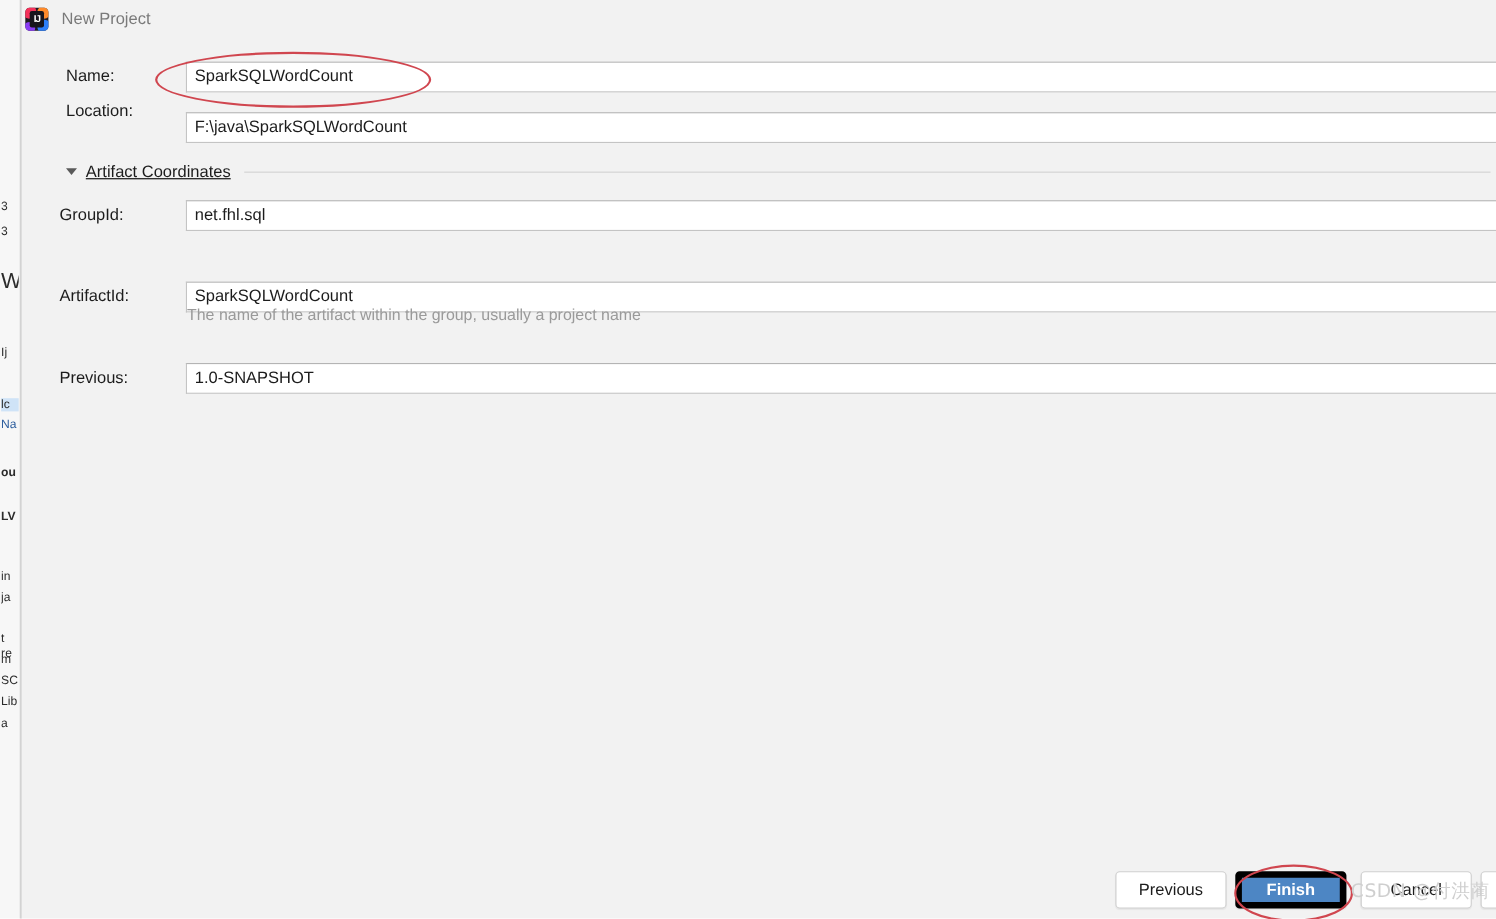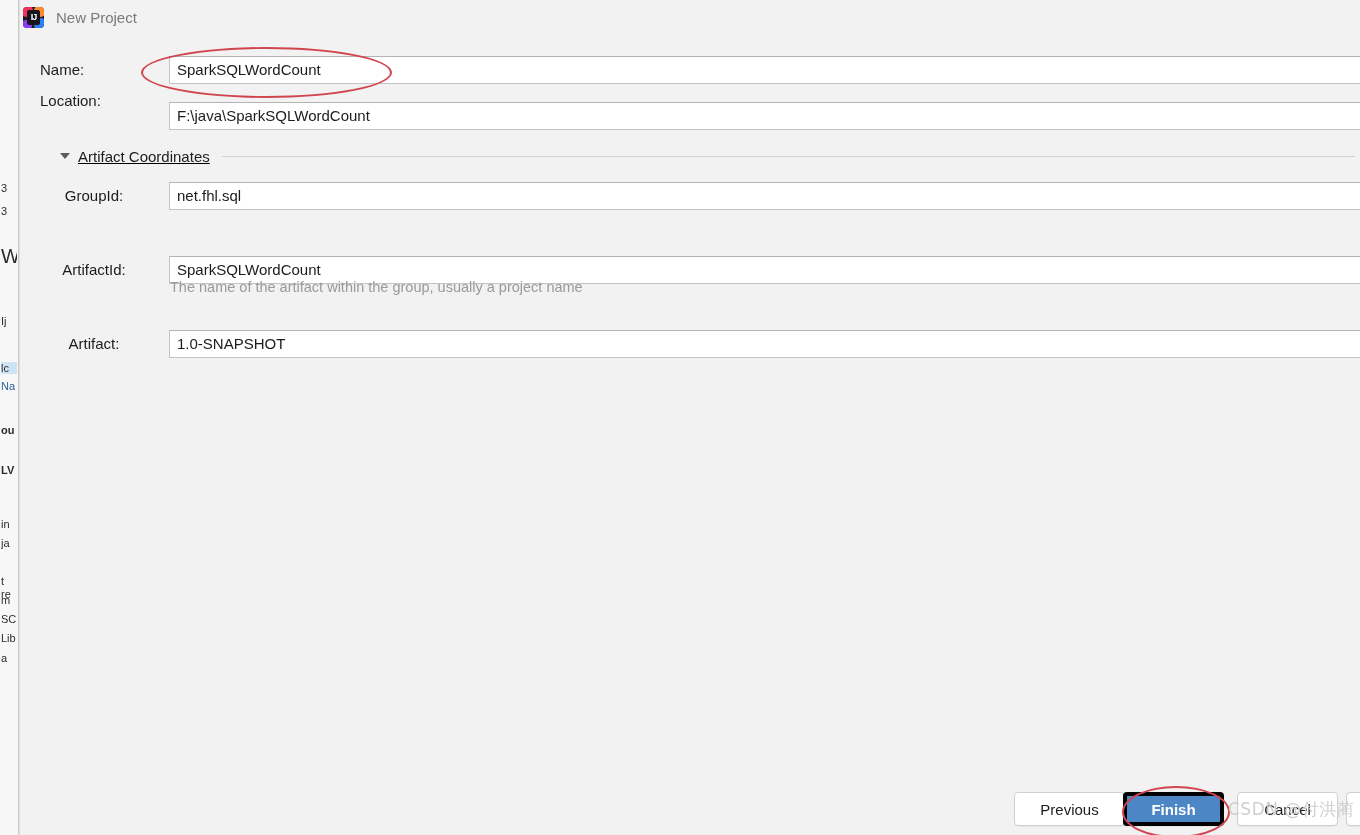--- a/index.html
+++ b/index.html
@@ -117,23 +117,24 @@
     font-size: 15px;
     color: #7a7a7a;
     font-family: Liberation Sans, sans-serif;
   }
   .lbl {
     position: absolute;
     font-size: 15px;
     color: #1c1c1c;
     line-height: 28px;
     white-space: nowrap;
+    margin-left: 20px;
   }
   .lbl-right {
-    text-align: center;
+    text-align: left;
   }
   .txtinput {
     position: absolute;
     height: 28px;
     box-sizing: border-box;
     background: #ffffff;
     border: 1px solid #c4c4c4;
     border-top-color: #b4b4b4;
     font-size: 15px;
     color: #1c1c1c;
@@ -192,21 +193,21 @@
     align-items: center;
     justify-content: center;
     background: #ffffff;
     border: 1px solid #cfcfcf;
     color: #1c1c1c;
     box-shadow: 0 1px 1px rgba(0,0,0,0.05);
     white-space: nowrap;
   }
   .btn.primary {
     background: #4d86c4;
-    border: 4px solid #000000;
+    border: 6px solid #000000;
     color: #ffffff;
     font-weight: bold;
   }
 
   
   .annot-ellipse {
     position: absolute;
     border: 2px solid #d0464f;
     border-radius: 50%;
     background: transparent;
@@ -272,24 +273,24 @@
     <div id="section-line"></div>
   </div>
 
   <div class="lbl lbl-right" style="left:14px; top:182px; width:120px;">GroupId:</div>
   <div class="txtinput" style="left:149px; top:182px; width:1210px;">net.fhl.sql</div>
 
   <div class="lbl lbl-right" style="left:14px; top:256px; width:120px;">ArtifactId:</div>
   <div class="txtinput" style="left:149px; top:256px; width:1210px;">SparkSQLWordCount</div>
   <div class="hint" style="left:150px; top:279px;">The name of the artifact within the group, usually a project name</div>
 
-  <div class="lbl lbl-right" style="left:14px; top:330px; width:120px;">Artifact:</div>
+  <div class="lbl lbl-right" style="left:14px; top:330px; width:120px;">Previous:</div>
   <div class="txtinput" style="left:149px; top:330px; width:1210px;">1.0-SNAPSHOT</div>
 
-  <div class="btn" style="left:994px; top:792px; width:111px;">Previous</div>
+  <div class="btn" style="left:994px; top:792px; width:101px;">Previous</div>
   <div class="btn primary" style="left:1103px; top:792px; width:101px;">Finish</div>
   <div class="btn" style="left:1217px; top:792px; width:101px;">Cancel</div>
   <div class="btn" style="left:1326px; top:792px; width:101px;"></div>
 
 </div>
 
 <div class="annot-ellipse" style="left:141px; top:47px; width:247px; height:47px;"></div>
 <div class="annot-ellipse" style="left:1122px; top:786px; width:104px; height:48px;"></div>
 
 <div id="watermark">CSDN @付洪蔺</div>

